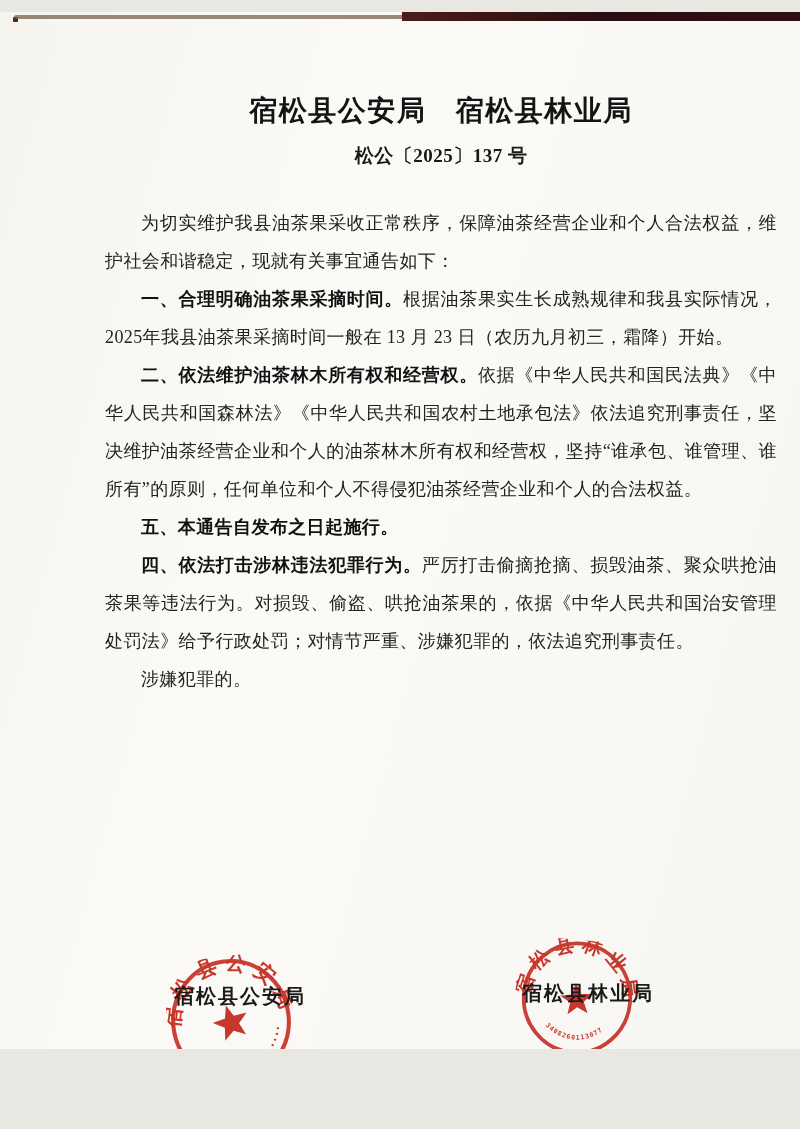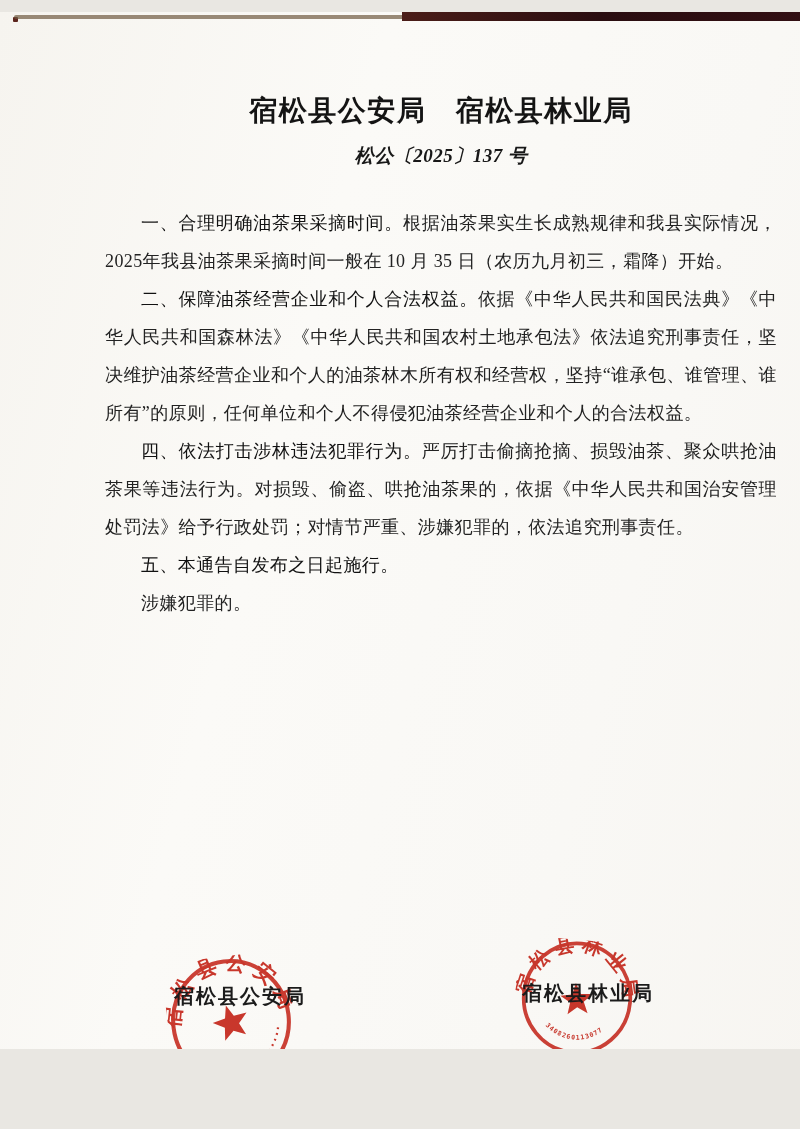--- a/index.html
+++ b/index.html
@@ -25,27 +25,27 @@
   .strip-dot{
     position:absolute;left:13px;top:5px;width:5px;height:5px;background:#5c241c;border-radius:1px;
   }
   .doc{padding:78px 64px 0 64px;}
   .title{
     text-align:center;font-weight:700;font-size:28px;line-height:42px;
     letter-spacing:1.5px;margin:0;color:#141414;
   }
   .doc-no{
     text-align:center;font-weight:700;font-size:19px;line-height:28px;
-    margin-top:10px;letter-spacing:.5px;color:#181818;font-style:italic;
+    margin-top:10px;letter-spacing:.5px;color:#181818;
   }
   .body-text{margin-top:34px;font-size:18px;line-height:38px;}
   .body-text p{
     margin:0;text-indent:2em;text-align:justify;letter-spacing:.4px;color:#222;
   }
-  .body-text p .lead{font-weight:400;color:#111;}
+  .body-text p .lead{font-weight:700;color:#111;}
   
   .seal{position:absolute;mix-blend-mode:multiply;opacity:.92;}
   .seal-left{left:168px;top:944px;width:126px;height:130px;transform:rotate(-7deg);}
   .seal-right{left:515px;top:928px;width:124px;height:116px;transform:rotate(5deg);}
   .stamp-name{
     position:absolute;font-size:20px;font-weight:600;letter-spacing:2px;color:#1b1b1b;white-space:nowrap;
   }
   .stamp-name-left{left:174px;top:971px;}
   .stamp-name-right{left:522px;top:968px;}
   .stamp-date{
@@ -59,29 +59,30 @@
 <div class="page">
 
   <div class="strip-dot"></div>
   <div class="strip-left"></div>
   <div class="strip-right"></div>
 
   <div class="doc">
     <h1 class="title">宿松县公安局　宿松县林业局</h1>
     <div class="doc-no">松公〔2025〕137 号</div>
     <div class="body-text" id="paragraphs">
+    <p><span class="lead"></span><span class="rest">为切实维护我县油茶果采收正常秩序，保障油茶经营企业和个人合法权益，维护社会和谐稳定，现就有关事宜通告如下：</span></p>
 
-    <p><span class="lead">一、合理明确油茶果采摘时间。</span><span class="rest">根据油茶果实生长成熟规律和我县实际情况，2025年我县油茶果采摘时间一般在 10 月 35 日（农历九月初三，霜降）开始。</span></p>
+    <p><span class="lead">一、合理明确油茶果采摘时间。</span><span class="rest">根据油茶果实生长成熟规律和我县实际情况，2025年我县油茶果采摘时间一般在 13 月 23 日（农历九月初三，霜降）开始。</span></p>
 
-    <p><span class="lead">二、保障油茶经营企业和个人合法权益。</span><span class="rest">依据《中华人民共和国民法典》《中华人民共和国森林法》《中华人民共和国农村土地承包法》依法追究刑事责任，坚决维护油茶经营企业和个人的油茶林木所有权和经营权，坚持“谁承包、谁管理、谁所有”的原则，任何单位和个人不得侵犯油茶经营企业和个人的合法权益。</span></p>
+    <p><span class="lead">二、依法维护油茶林木所有权和经营权。</span><span class="rest">依据《中华人民共和国民法典》《中华人民共和国森林法》《中华人民共和国农村土地承包法》依法追究刑事责任，坚决维护油茶经营企业和个人的油茶林木所有权和经营权，坚持“谁承包、谁管理、谁所有”的原则，任何单位和个人不得侵犯油茶经营企业和个人的合法权益。</span></p>
 
 
+    <p><span class="lead">五、本通告自发布之日起施行。</span><span class="rest"></span></p>
+
     <p><span class="lead">四、依法打击涉林违法犯罪行为。</span><span class="rest">严厉打击偷摘抢摘、损毁油茶、聚众哄抢油茶果等违法行为。对损毁、偷盗、哄抢油茶果的，依据《中华人民共和国治安管理处罚法》给予行政处罚；对情节严重、涉嫌犯罪的，依法追究刑事责任。</span></p>
-
-    <p><span class="lead">五、本通告自发布之日起施行。</span><span class="rest"></span></p>
 
     <p><span class="lead"></span><span class="rest">涉嫌犯罪的。</span></p>
 
   </div>
   </div>
 
   <svg class="seal seal-left" viewBox="0 0 170 170">
     <ellipse cx="85" cy="85" rx="78" ry="81" fill="none" stroke="#c8271b" stroke-width="5.5" opacity=".95"></ellipse>
     <polygon transform="rotate(-10 85 88)" fill="#c8271b" points="85,63 91.2,79.5 108.8,80.3 95,91.2 99.7,108.2 85,98.5 70.3,108.2 75,91.2 61.2,80.3 78.8,79.5"></polygon>
     <defs>

